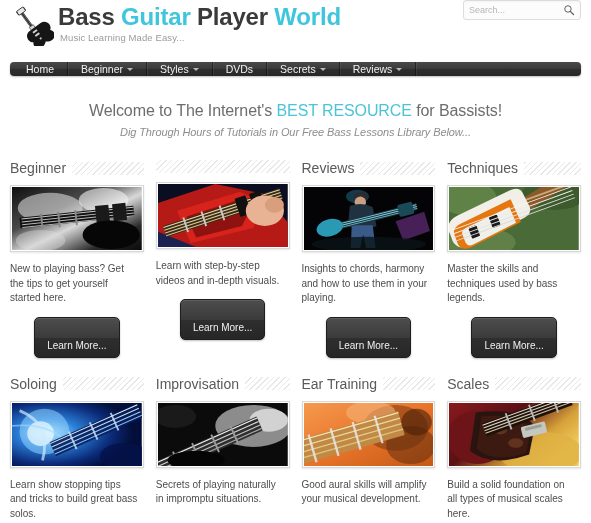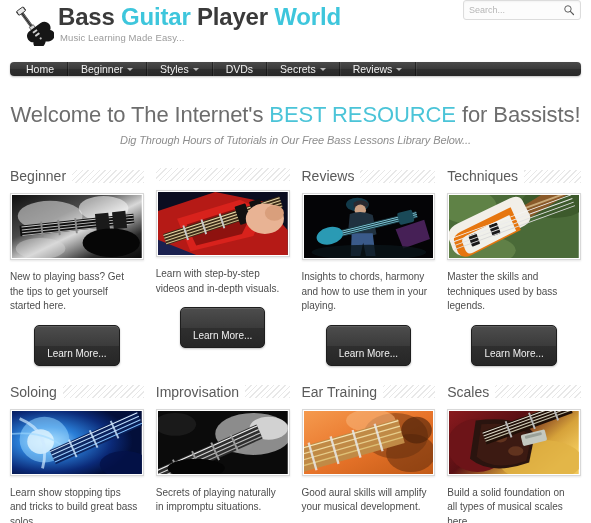--- a/index.html
+++ b/index.html
@@ -85,21 +85,21 @@
     width: 0; height: 0;
     border-left: 3px solid transparent;
     border-right: 3px solid transparent;
     border-top: 3px solid #b9b9b9;
     margin-top: 1px;
   }
 
   
   .hero { text-align: center; padding-top: 26px; }
   .hero-title {
-    font-size: 22px;
+    font-size: 16px;
     color: #6d6d6d;
     font-weight: normal;
     letter-spacing: -0.1px;
     white-space: nowrap;
   }
   .hero-title .accent { color: #4bc4d8; }
   .hero-sub {
     font-size: 11px;
     color: #8d8d8d;
     font-style: italic;

